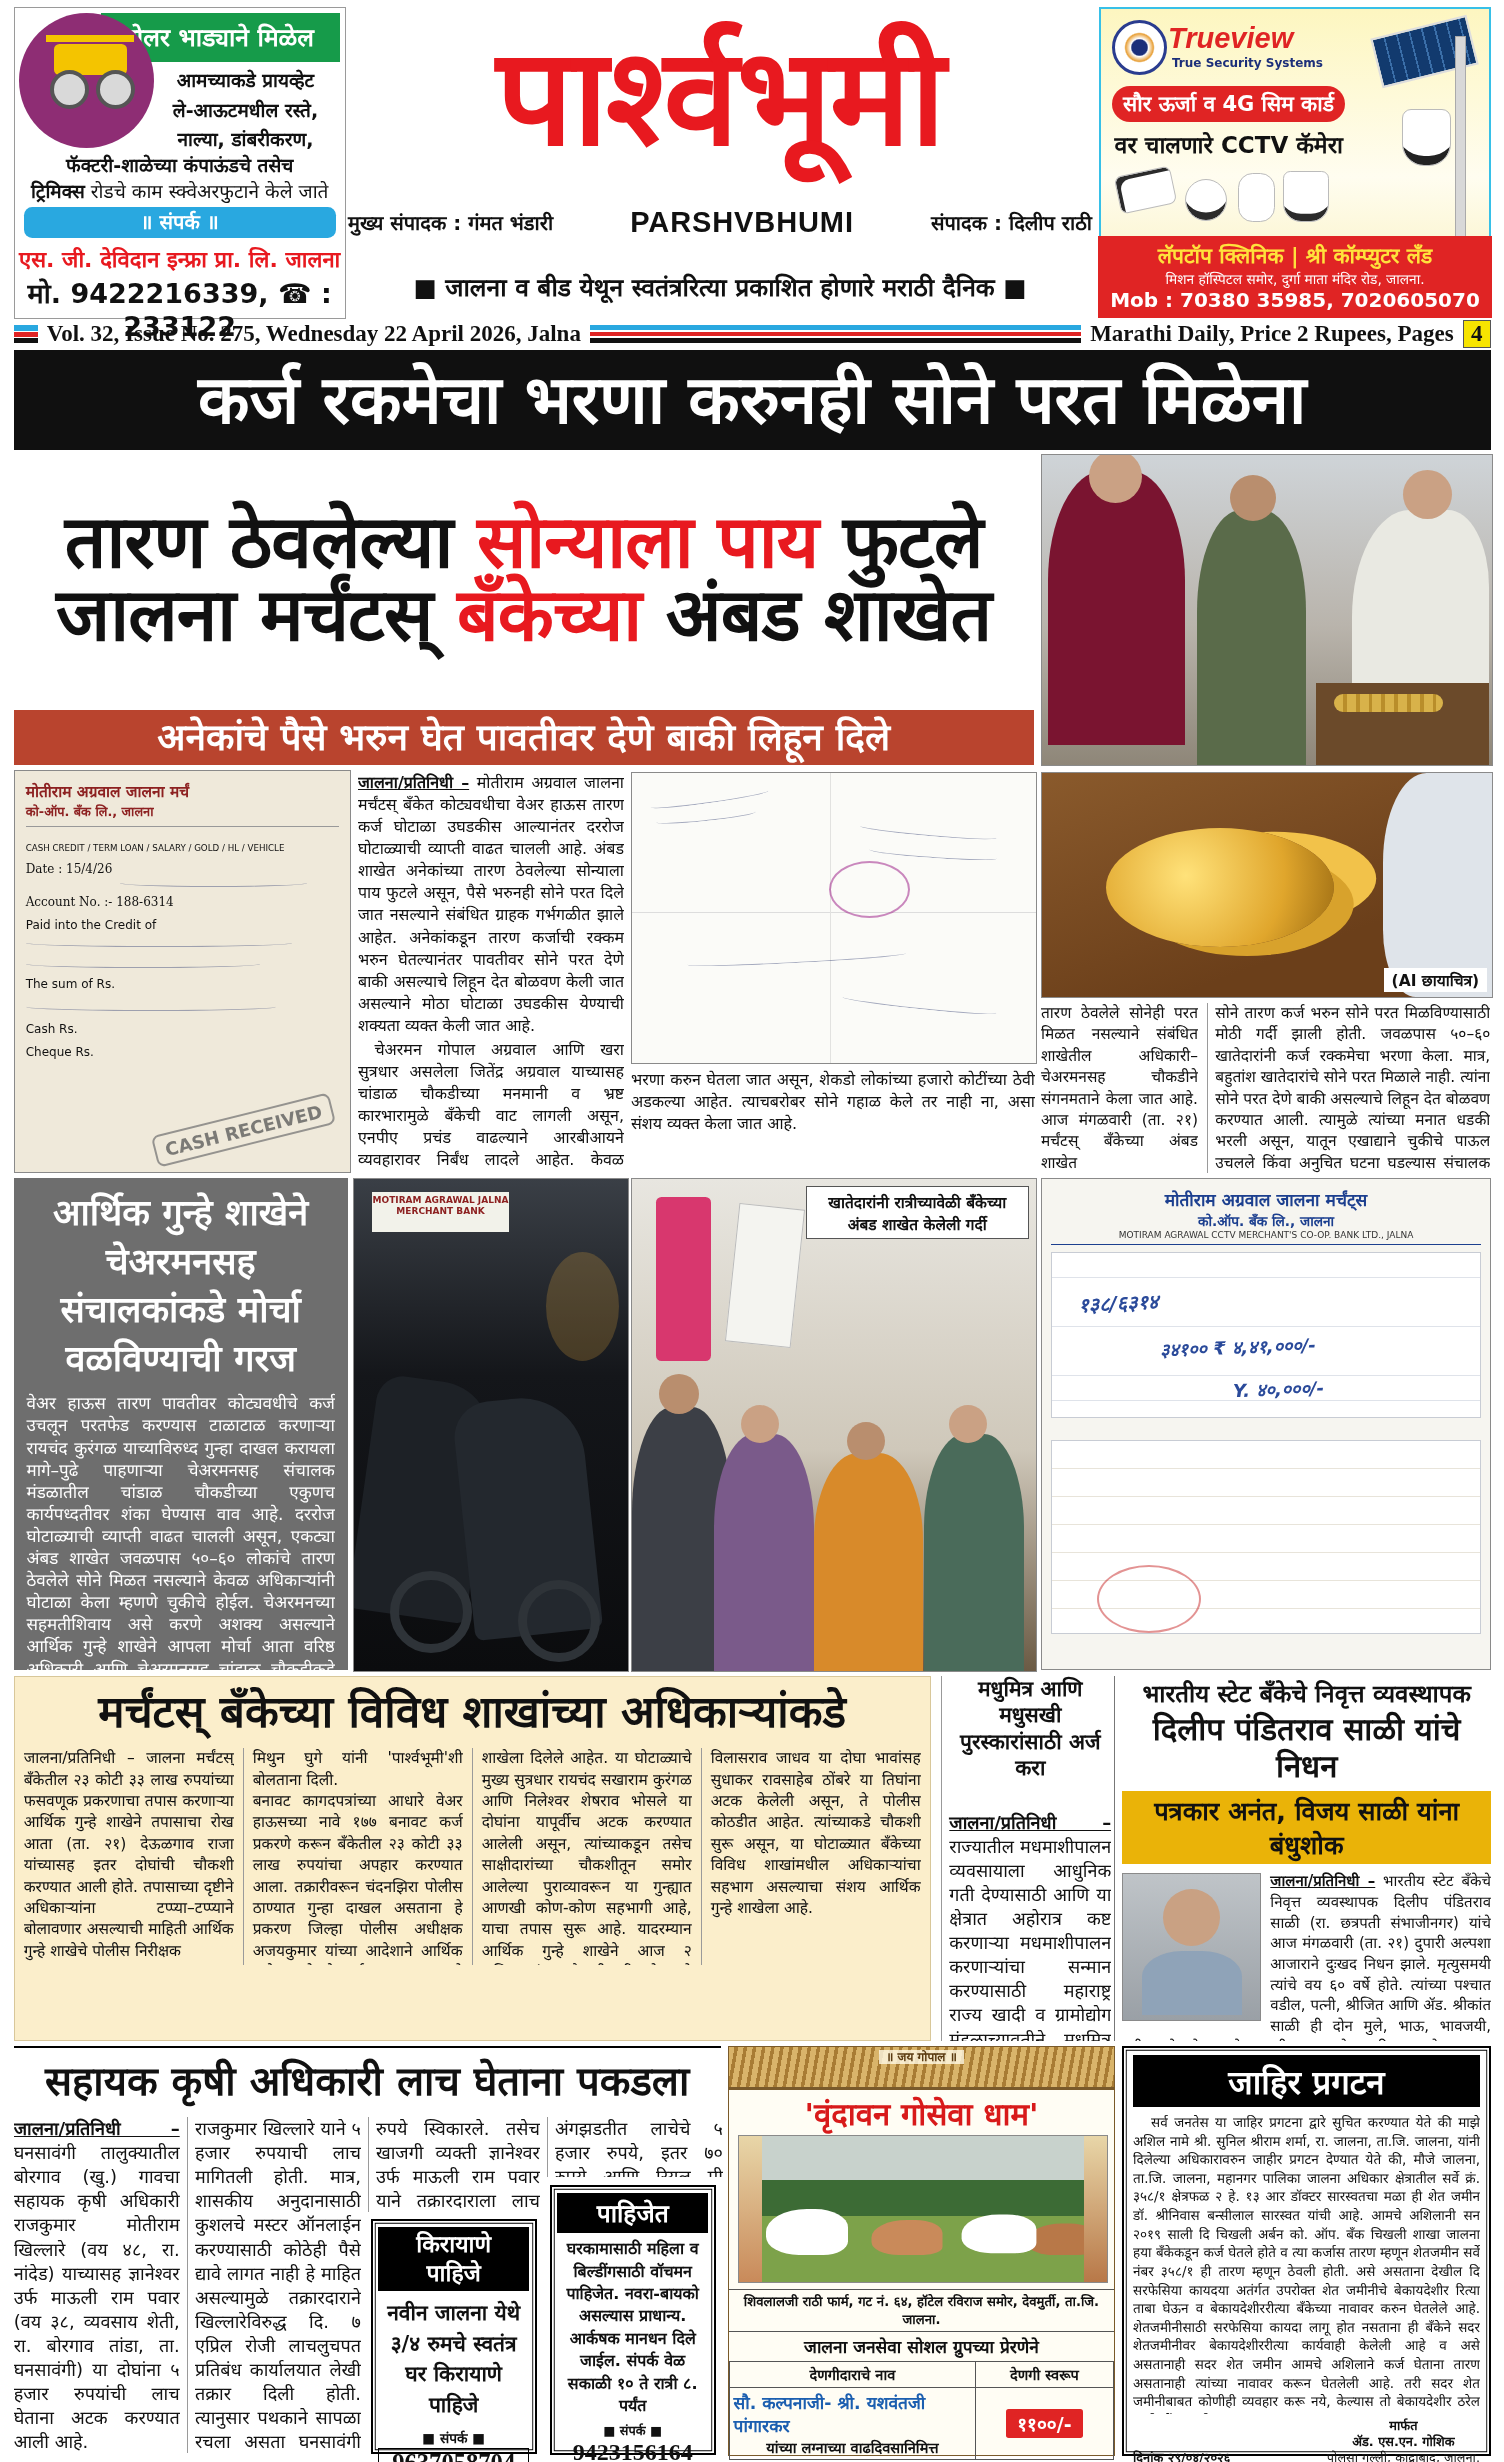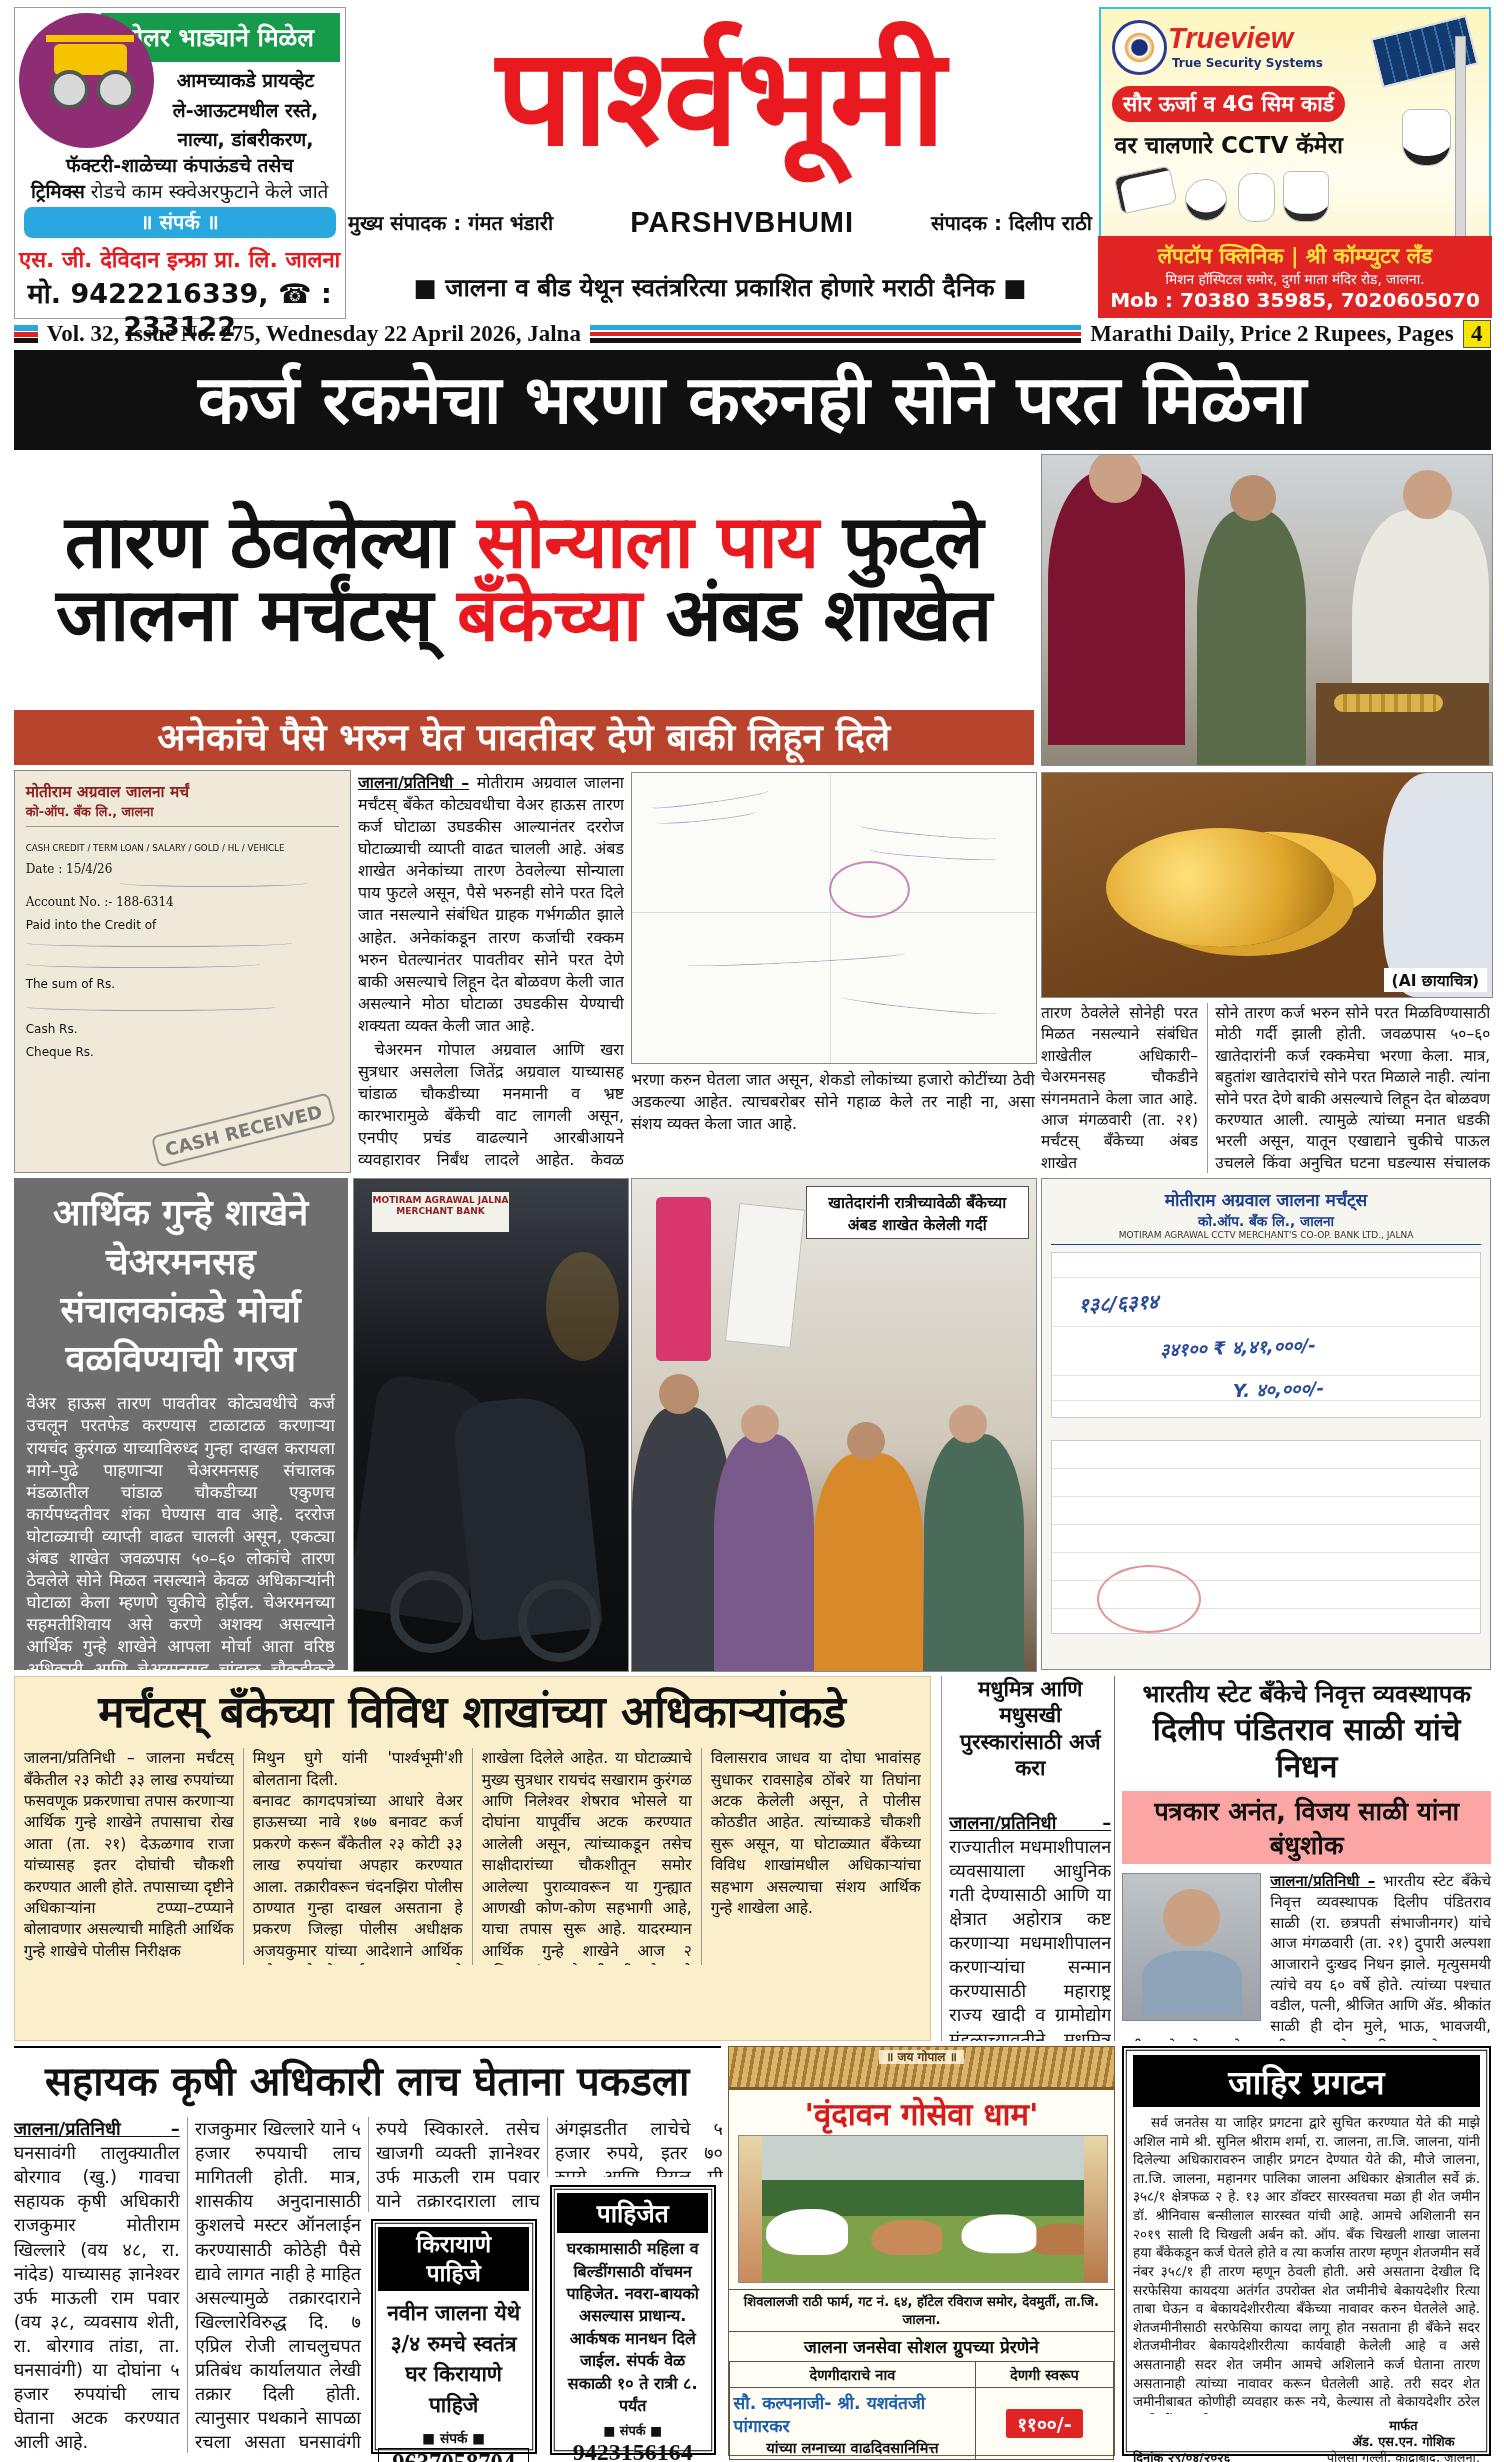--- a/index.html
+++ b/index.html
@@ -246,21 +246,21 @@
     <div class="smallcopy prewrap" style="margin-top:5.5px;">
       <span class="b" style="text-decoration:underline;">जालना/प्रतिनिधी –</span><span> राज्यातील मधमाशीपालन व्यवसायाला आधुनिक गती देण्यासाठी आणि या क्षेत्रात अहोरात्र कष्ट करणाऱ्या मधमाशीपालन करणाऱ्यांचा सन्मान करण्यासाठी महाराष्ट्र राज्य खादी व ग्रामोद्योग मंडळाच्यावतीने मधुमित्र व मधुसखी पुरस्कार जाहीर करण्यात आले आहेत.
 या मानाच्या पुरस्कारांसाठी मंडळाने पात्र उमेदवारांकडून नामांकने मागविली असून, दि. ४ मेपर्यंत अर्ज करण्याची मुदत देण्यात आली आहे. गेल्या ३ वर्षांपासून हा स्तुत्य उपक्रम सुरू</span>
       
     </div>
   </div>
 
   <div class="abs ovh" style="left:1114px;top:1676px;width:377px;height:365px;border-left:1.8px solid #777;padding-left:7.3px;box-sizing:border-box;">
     <div class="b ctr" style="font-size:24px;">भारतीय स्टेट बँकेचे निवृत्त व्यवस्थापक</div>
     <div class="b ctr" style="font-size:31px;line-height:1.2;margin-top:1.8px;">दिलीप पंडितराव साळी यांचे निधन</div>
-    <div class="b ctr" style="font-size:25.5px;background:#fca5a5;margin-top:5.5px;padding:2.7px 0;">पत्रकार अनंत, विजय साळी यांना बंधुशोक</div>
+    <div class="b ctr" style="font-size:25.5px;background:#eab308;margin-top:5.5px;padding:2.7px 0;">पत्रकार अनंत, विजय साळी यांना बंधुशोक</div>
     <div style="margin-top:7.3px;">
       <div class="photo" style="float:left;width:137px;height:146px;margin:1.8px 9px 3.6px 0;background:linear-gradient(180deg,#bfc4c8,#9aa0a6);">
         <div style="width:57px;height:57px;background:#c9a183;border-radius:50%;margin:14.6px auto 0;"></div>
         <div style="width:100px;height:64px;background:#8fa3b8;border-radius:40% 40% 0 0;margin:5.5px auto 0;"></div>
       </div>
       <div class="copy" style="font-size:15px;">
         <span class="byline">जालना/प्रतिनिधी –</span><span> भारतीय स्टेट बँकेचे निवृत्त व्यवस्थापक दिलीप पंडितराव साळी (रा. छत्रपती संभाजीनगर) यांचे आज मंगळवारी (ता. २१) दुपारी अल्पशा आजाराने दुःखद निधन झाले. मृत्युसमयी त्यांचे वय ६० वर्षे होते. त्यांच्या पश्चात वडील, पत्नी, श्रीजित आणि ॲड. श्रीकांत साळी ही दोन मुले, भाऊ, भावजयी, बहीण, मेव्हणे, पुतणे, पुतणी, असा मोठा परिवार आहे. पत्रकार विजय आणि अनंत साळी यांचे ते मोठे भाऊ तर पत्रकार गौरव साळी यांचे काका होते. त्यांची अंत्ययात्रा उद्या बुधवारी सकाळी १० वाजता छत्रपती संभाजीनगर येथील खिंवसरा मेफेअर, सी विंग फ्लॅट नं. ११० उल्कानगरी येथून निघणार असून, अंत्यविधी प्रतापनगर स्मशानभूमी दर्गा चौक येथे केला जाणार आहे.</span>
       </div>
     </div>
   </div>

